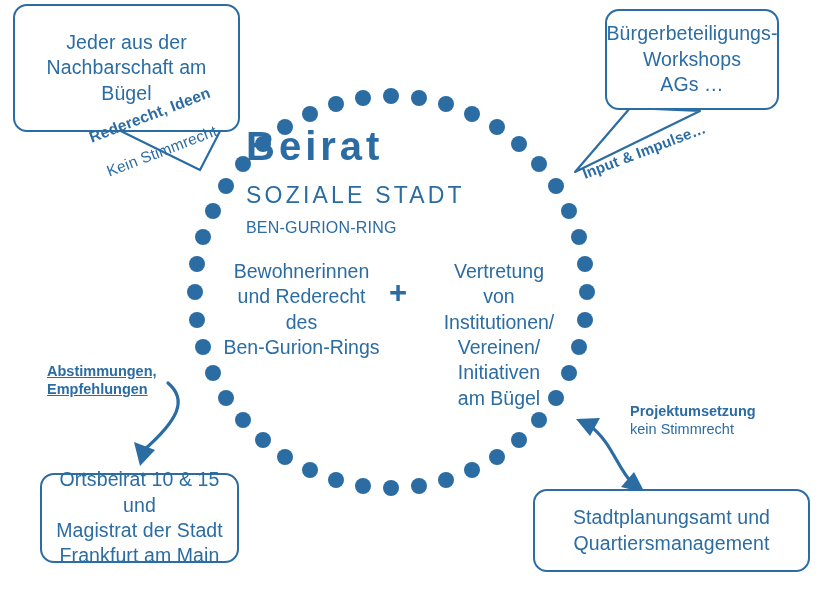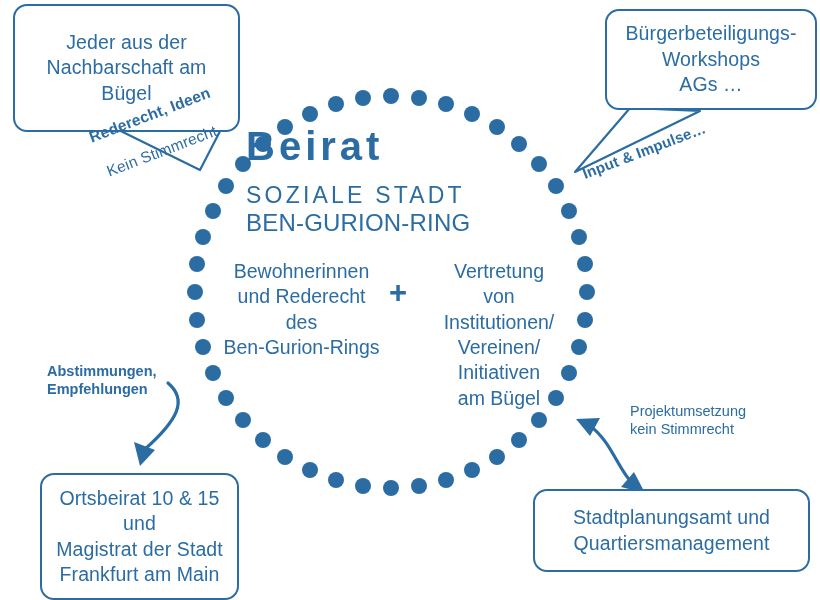--- a/index.html
+++ b/index.html
@@ -27,22 +27,22 @@
     justify-content:center;
     text-align:center;
     line-height:1.30;
     font-size:19px;
     letter-spacing:.1px;
     z-index:3;
   }
   .callout .txt{padding:2px 8px;white-space:pre-line;}
 
   #callout-neighbourhood{left:13px;top:4px;width:227px;height:128px;font-size:19.5px;}
-  #callout-participation{left:605px;top:9px;width:212px;height:101px;font-size:19.5px;}
-  #callout-council{left:40px;top:473px;width:199px;height:127px;font-size:19.5px;}
+  #callout-participation{left:605px;top:9px;width:174px;height:101px;font-size:19.5px;}
+  #callout-council{left:40px;top:473px;width:199px;height:90px;font-size:19.5px;}
   #callout-planning{left:533px;top:489px;width:277px;height:83px;font-size:19.5px;}
 
   
   .rot-label{
     position:absolute;
     white-space:pre-line;
     line-height:1.22;
     z-index:4;
     color:#2b6ca3;
   }
@@ -66,24 +66,24 @@
   }
 
   
   .flat-label{
     position:absolute;
     z-index:4;
     color:#2b6ca3;
     line-height:1.26;
     text-align:left;
   }
-  #label-abstimmungen{left:47px;top:362px;font-size:14.5px;font-weight:bold;}
+  #label-abstimmungen{left:47px;top:362px;font-size:14.5px;font-weight:bold;text-decoration:underline;}
   #label-beratung{left:630px;top:402px;font-size:14.5px;}
   #label-beratung .b1{font-weight:bold;display:block;}
-  #label-beratung .b2{font-weight:normal;display:block;}
+  #label-beratung .b2{font-weight:bold;display:block;}
   #label-beratung .b3{font-weight:normal;display:block;font-size:14.5px;}
 
   
   #ring{position:absolute;left:0;top:0;width:820px;height:600px;z-index:1;}
   .ring-dot{
     position:absolute;
     width:16px;height:16px;
     margin-left:-8px;margin-top:-8px;
     border-radius:50%;
     background:#2b6ca3;
@@ -96,21 +96,21 @@
     text-align:left;
   }
   #title-main{
     font-size:40px;font-weight:bold;letter-spacing:4px;
     color:#2b6ca3;line-height:1.02;
   }
   #title-sub1{
     font-size:23px;letter-spacing:3.2px;margin-top:16px;color:#2b6ca3;line-height:1.05;
   }
   #title-sub2{
-    font-size:24px;letter-spacing:.2px;margin-top:3px;color:#2b6ca3;line-height:1.05;
+    font-size:16px;letter-spacing:.2px;margin-top:13px;color:#2b6ca3;line-height:1.05;
   }
 
   #col-left{
     position:absolute;left:214px;top:259px;width:175px;
     text-align:center;font-size:19.5px;line-height:1.30;white-space:pre-line;color:#2b6ca3;
   }
   #col-right{
     position:absolute;left:424px;top:259px;width:150px;
     text-align:center;font-size:19.5px;line-height:1.30;white-space:pre-line;color:#2b6ca3;
   }

